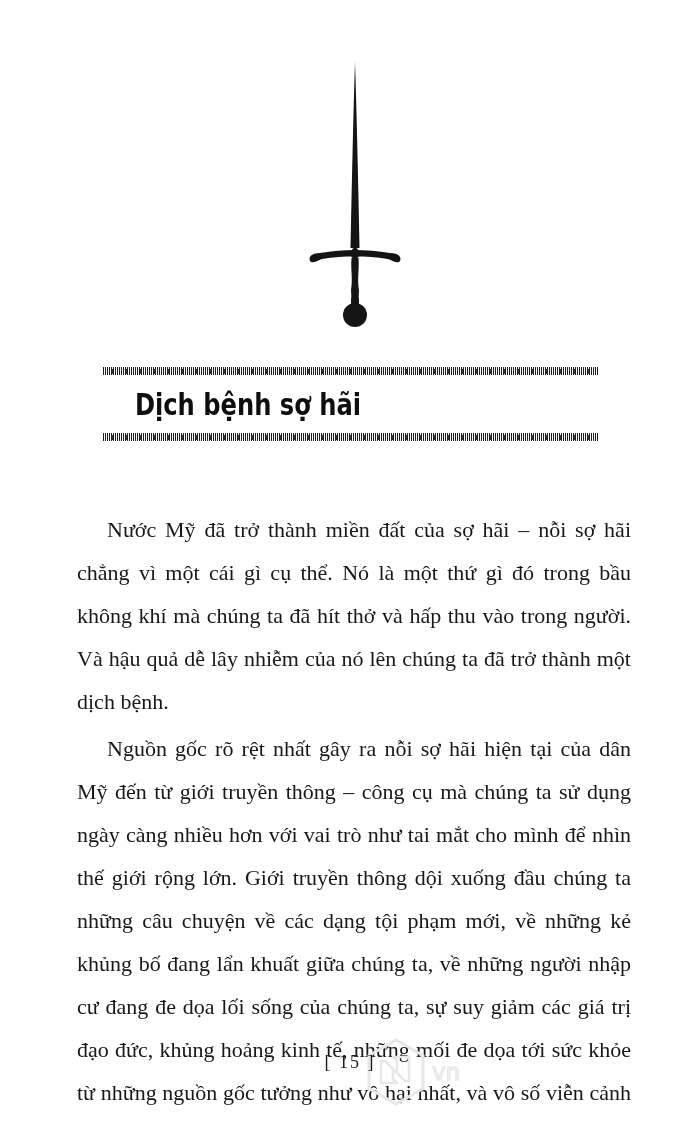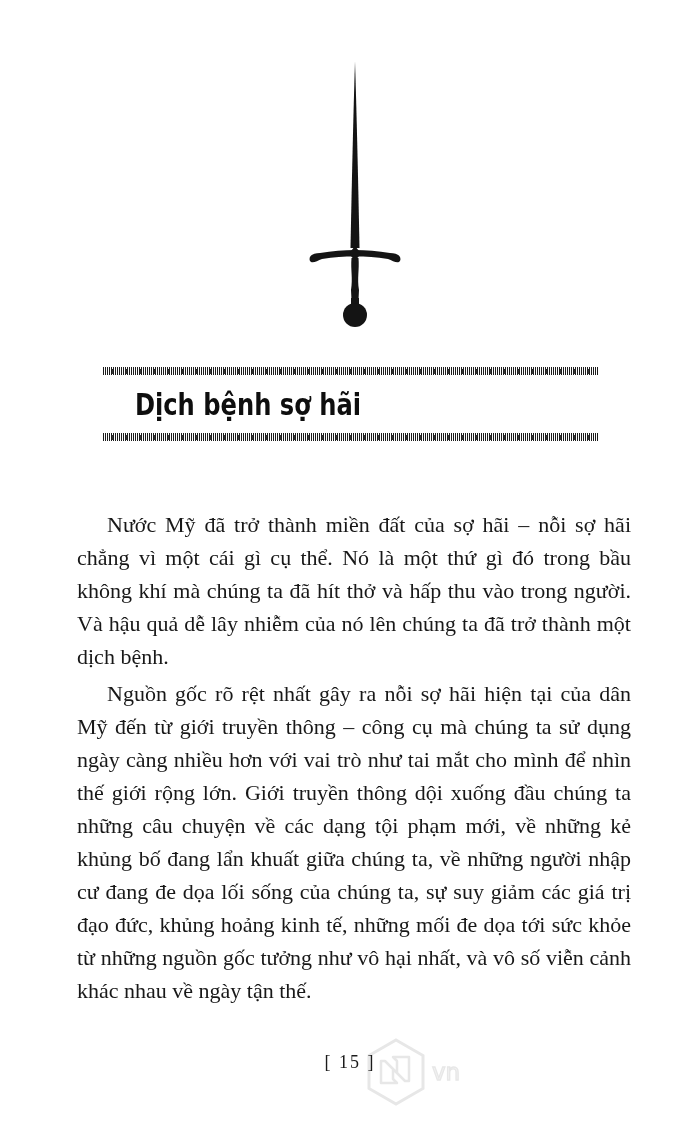--- a/index.html
+++ b/index.html
@@ -52,21 +52,21 @@
   }
 
   
   .body-text {
     position: absolute;
     top: 508px; left: 77px; width: 554px;
   }
   .body-text p {
     margin: 0 0 4px 0;
     font-size: 22px;
-    line-height: 33px;
+    line-height: 43px;
     text-align: justify;
     text-indent: 30px;
     color: #181818;
   }
 
   
   .page-number {
     position: absolute;
     top: 1052px; left: 0; width: 700px;
     text-align: center;

